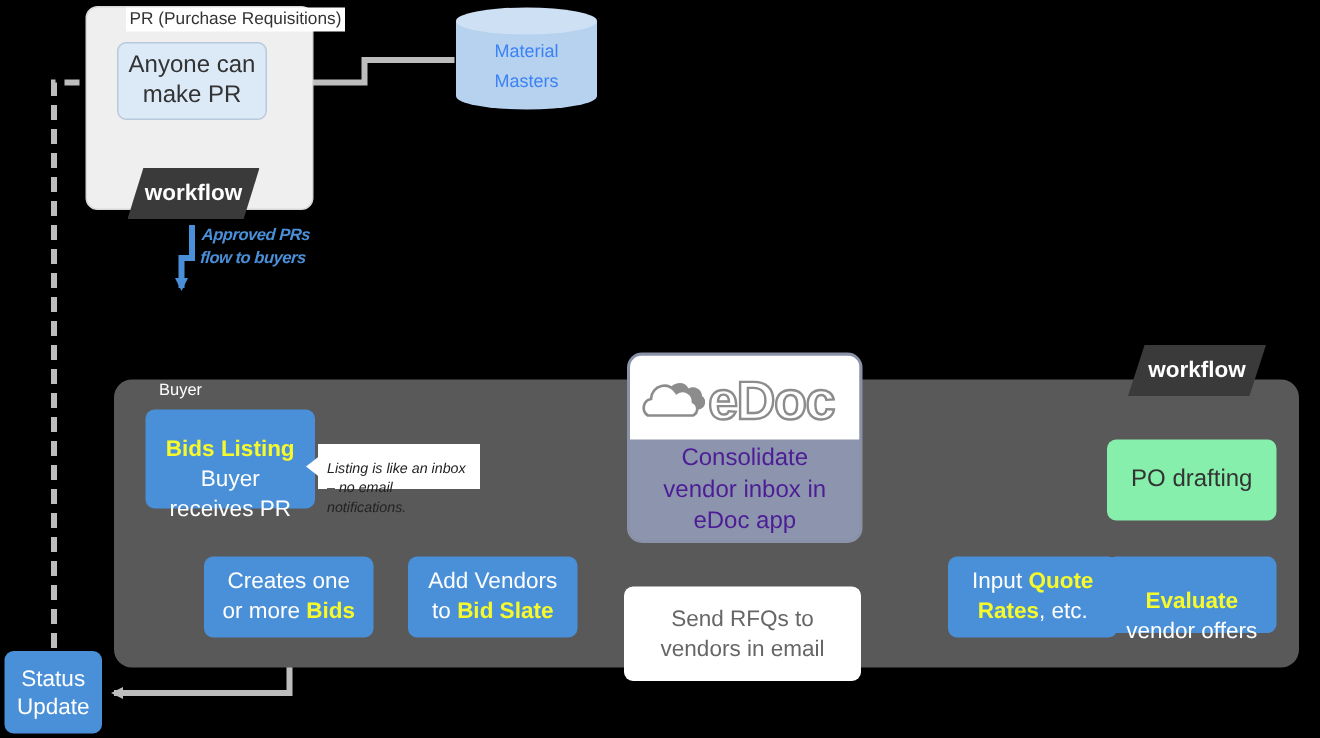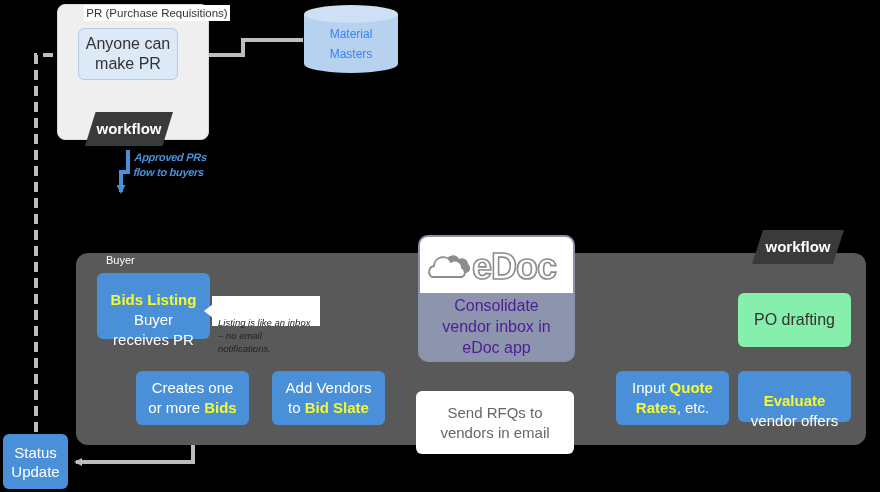--- a/index.html
+++ b/index.html
@@ -15,31 +15,31 @@
   .wf-shape { position:absolute; left:0; top:0; width:100%; height:100%; background:#3a3a3a; clip-path:polygon(12% 0, 100% 0, 88% 100%, 0 100%); }
   .wf-text { position:relative; line-height:34px; }
   .cyl { left:303px; top:4px; width:96px; height:70px; }
   .cyl-text { position:absolute; left:0; top:20px; width:100%; text-align:center; color:#3b82f6; font-size:12px; line-height:20px; }
   .approved { left:134px; top:150px; color:#4a90d9; font-size:11px; font-style:italic; font-weight:bold; line-height:15px; transform:skewX(-4deg); letter-spacing:-0.3px; }
   .buyer-group { left:76px; top:253px; width:790px; height:192px; background:#595959; border-radius:12px; }
   .buyer-label { left:106px; top:253px; color:#fff; font-size:11px; line-height:14px; }
   .blue-box { background:#4a90d9; color:#fff; border-radius:6px; text-align:center; font-size:15px; line-height:20px; display:flex; flex-direction:column; align-items:center; justify-content:center; box-sizing:border-box; }
   .yl { color:#f6f92b; font-weight:bold;margin-top:28px; }
   .bids-listing { left:97px; top:273px; width:113px; height:66px; }
-  .callout { left:212px; top:296px; width:108px; height:30px; background:#fff; color:#222; font-size:9.5px; font-style:italic; line-height:13px; padding:20px 4px 0 6px; box-sizing:border-box; }
+  .callout { left:212px; top:296px; width:108px; height:30px; background:#fff; color:#222; font-size:9.5px; font-style:italic; line-height:13px; padding:10px 4px 0 6px; box-sizing:border-box; }
   .callout-tip { left:204px; top:304px; width:0; height:0; border-top:7px solid transparent; border-bottom:7px solid transparent; border-right:9px solid #fff; }
   .creates { left:136px; top:371px; width:113px; height:54px; }
   .addv { left:272px; top:371px; width:113px; height:54px; }
   .rfq { left:416px; top:391px; width:158px; height:63px; background:#fff; border-radius:6px; color:#666; font-size:15px; line-height:20px; text-align:center; display:flex; align-items:center; justify-content:center; }
   .edoc { left:418px; top:235px; width:157px; height:127px; border-radius:10px; overflow:hidden; border:2px solid #8a92a8; box-sizing:border-box; background:#8d95ae; }
   .edoc-top { position:absolute; left:0; top:0; width:100%; height:56px; background:#fff; }
   .edoc-logo { position:absolute; left:52px; top:8px; font-size:36px; font-weight:bold; color:#fff; -webkit-text-stroke:1.6px #8c8c8c; letter-spacing:-1px; line-height:44px; }
   .edoc-cloud { position:absolute; left:6px; top:10px; width:48px; height:36px; }
   .edoc-text { position:absolute; left:0; top:58px; width:100%; color:#4c1d95; font-size:16px; line-height:21px; text-align:center; }
-  .quote { left:616px; top:371px; width:113px; height:54px; }
+  .quote { left:632px; top:371px; width:113px; height:54px; }
   .evaluate { left:738px; top:371px; width:113px; height:51px; }
   .po { left:738px; top:293px; width:113px; height:54px; background:#86efac; border-radius:6px; color:#333; font-size:16px; text-align:center; display:flex; align-items:center; justify-content:center; }
   .status { left:3px; top:434px; width:65px; height:55px; font-size:15px; line-height:19px; }
 </style>
 </head>
 <body>
 
 <svg class="wires" viewBox="0 0 880 492">
   <defs>
     <marker id="ag" markerWidth="8" markerHeight="8" refX="6" refY="4" orient="auto" markerUnits="userSpaceOnUse">

